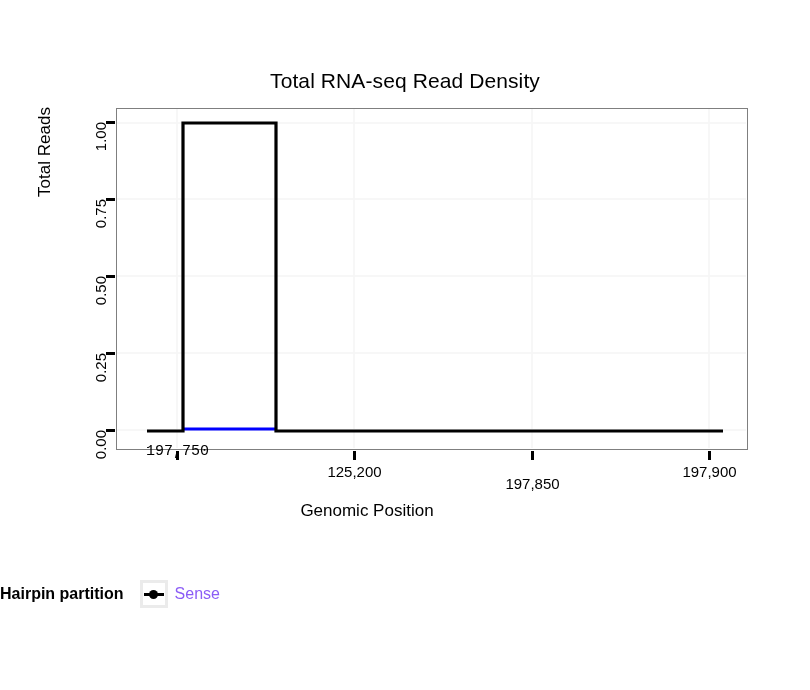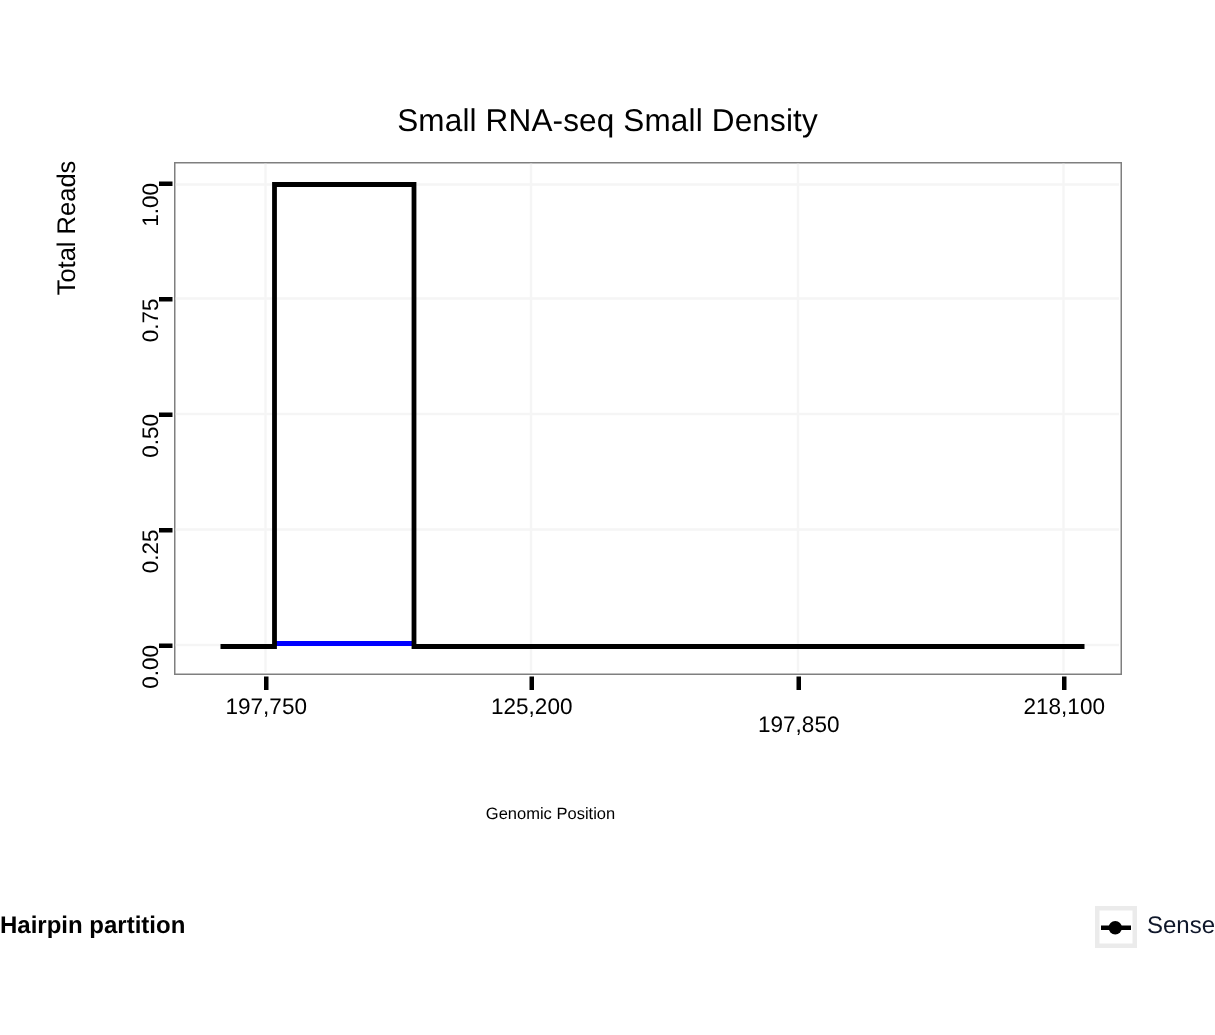--- a/index.html
+++ b/index.html
@@ -34,23 +34,22 @@
     letter-spacing: 0.1px;
   }
 
   
   .axis-title-x {
     position: absolute;
     left: 0;
     top: 500px;
     width: 734px;
     text-align: center;
-    font-size: 11px;
+    font-size: 17px;
     line-height: 22px;
-    margin-top: 32px;
   }
   .axis-title-y {
     position: absolute;
     left: 34px;
     top: 205px;
     width: 22px;
     font-size: 17px;
     line-height: 22px;
     transform-origin: 50% 50%;
     transform: rotate(-90deg);
@@ -114,25 +113,25 @@
     font-size: 15px;
     line-height: 16px;
     white-space: nowrap;
     transform: translateX(-50%);
   }
 
   
   #legend {
     position: absolute;
     left: 0;
-    top: 604px;
+    top: 580px;
     width: 810px;
     display: flex;
     align-items: center;
-    justify-content: space-between;
+    justify-content: flex-start;
     gap: 10px;
   }
   .legend-title {
     font-size: 16px;
     font-weight: bold;
     color: #000;
     margin-right: 6px;
   }
   .legend-item {
     display: flex;
@@ -161,30 +160,30 @@
     left: 50%;
     top: 50%;
     width: 9px;
     height: 9px;
     margin-left: -4.5px;
     margin-top: -4.5px;
     border-radius: 50%;
   }
   .legend-label {
     font-size: 16px;
-    color: #0f172a;
+    color: #8b5cf6;
     white-space: nowrap;
   }
 </style>
 </head>
 <body>
 
 <div id="root">
 
-  <div class="chart-title">Small RNA-seq Small Density</div>
+  <div class="chart-title">Total RNA-seq Read Density</div>
 
   <div class="axis-title-y">
     <span>Total Reads</span>
   </div>
 
   <div id="panel">
     <svg id="plot-svg" width="629" height="339" viewBox="0 0 629 339">
 
       <g>
         <line x1="0" y1="14" x2="629" y2="14" stroke="#F5F5F5" stroke-width="1.6"></line>
@@ -226,30 +225,30 @@
     </div>
 
     <div class="tick-mark-y" style="left:106px; top:428.5px;"></div>
     <div class="tick-label-y-wrap" style="left:101px; top:430px;">
       <div class="tick-label-y-inner">0.00</div>
     </div>
   </div>
 
   <div>
     <div class="tick-mark-x" style="left:176px; top:451px;"></div>
-    <div class="tick-label-x" style="left:177.5px; top:464px;">197,750</div>
+    <div class="tick-label-x" style="left:177.5px; top:444px;font-family:Liberation Mono, monospace;">197,750</div>
 
     <div class="tick-mark-x" style="left:353px; top:451px;"></div>
     <div class="tick-label-x" style="left:354.5px; top:464px;">125,200</div>
 
     <div class="tick-mark-x" style="left:531px; top:451px;"></div>
     <div class="tick-label-x" style="left:532.5px; top:476px;">197,850</div>
 
     <div class="tick-mark-x" style="left:708px; top:451px;"></div>
-    <div class="tick-label-x" style="left:709.5px; top:464px;">218,100</div>
+    <div class="tick-label-x" style="left:709.5px; top:464px;">197,900</div>
   </div>
 
   <div class="axis-title-x">Genomic Position</div>
 
   <div id="legend">
     <div class="legend-title">Hairpin partition</div>
 
     <div class="legend-item">
       <div class="legend-key">
         <div class="key-line" style="background:#000000;"></div>

